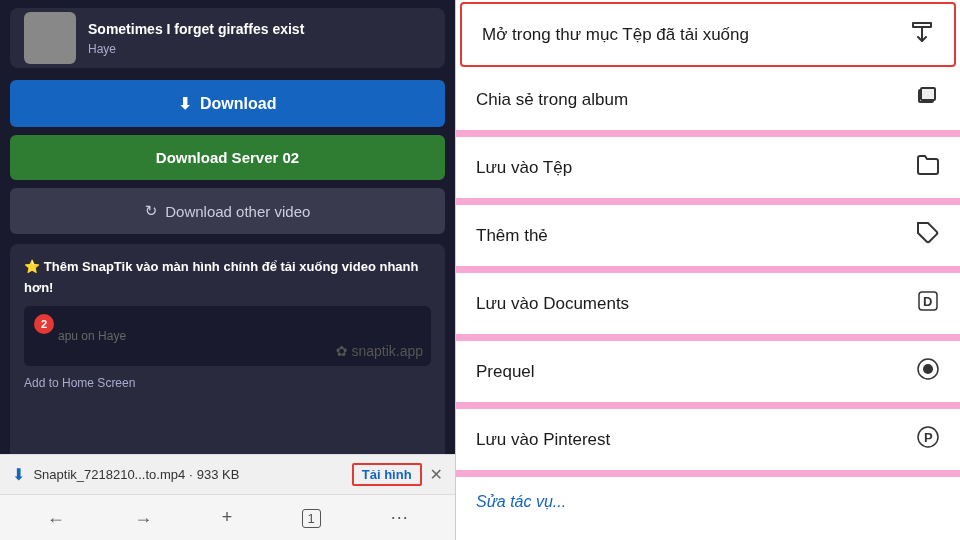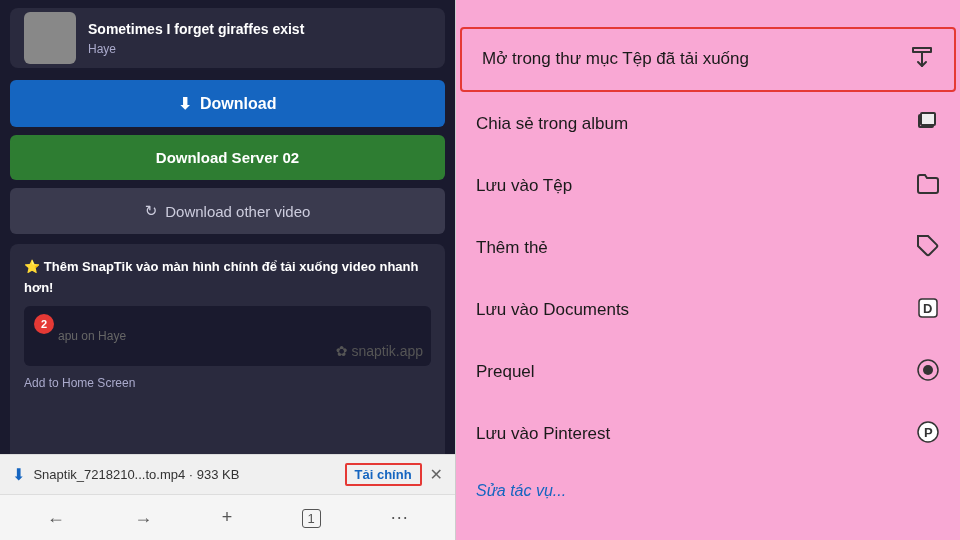--- a/index.html
+++ b/index.html
@@ -245,33 +245,32 @@
       border: none;
       font-size: 18px;
       color: #555;
       cursor: pointer;
       padding: 4px 10px;
     }
 
     
     .right-panel {
       flex: 1;
-      background: #f9a8d4;
+      background: #ffffff;
       display: flex;
       flex-direction: column;
       border-left: 1px solid #ccc;
-      justify-content: center;
     }
 
     .menu-item {
       display: flex;
       align-items: center;
       justify-content: space-between;
       padding: 16px 20px;
-      border-bottom: 1px solid #f9a8d4;
+      border-bottom: 7px solid #f9a8d4;
       cursor: pointer;
     }
 
     .menu-item.highlighted {
       border: 2px solid #e53935;
       margin: 2px 4px;
       border-radius: 4px;
     }
 
     .menu-item-label {
@@ -336,21 +335,21 @@
     </div>
     <div class="share-fab">
       <span>↪</span>
     </div>
   </div>
 
   <div class="bottom-bar">
     <div class="download-bar">
       <span class="download-icon-small">⬇</span>
       <span class="download-filename">Snaptik_7218210...to.mp4 · 933 KB</span>
-      <button class="tai-xuong-btn">Tải chính</button>
+      <button class="tai-xuong-btn">Tải hình</button>
       <button class="close-bar-btn">
         <span>✕</span>
       </button>
     </div>
     <div class="nav-bar">
       <button class="nav-btn">←</button>
       <button class="nav-btn">→</button>
       <button class="nav-btn">+</button>
       <button class="nav-btn">
         <span style="border: 1.5px solid #555; padding: 1px 5px; border-radius: 3px; font-size:13px;">1</span>

